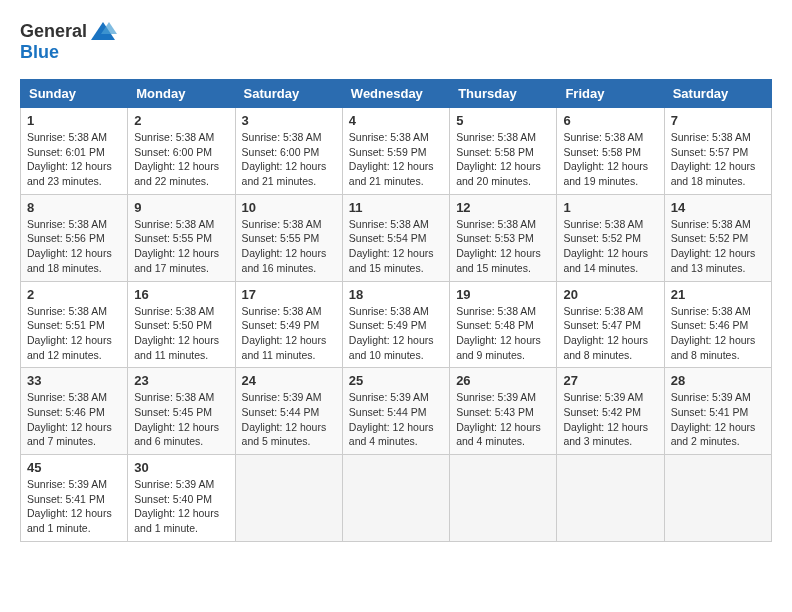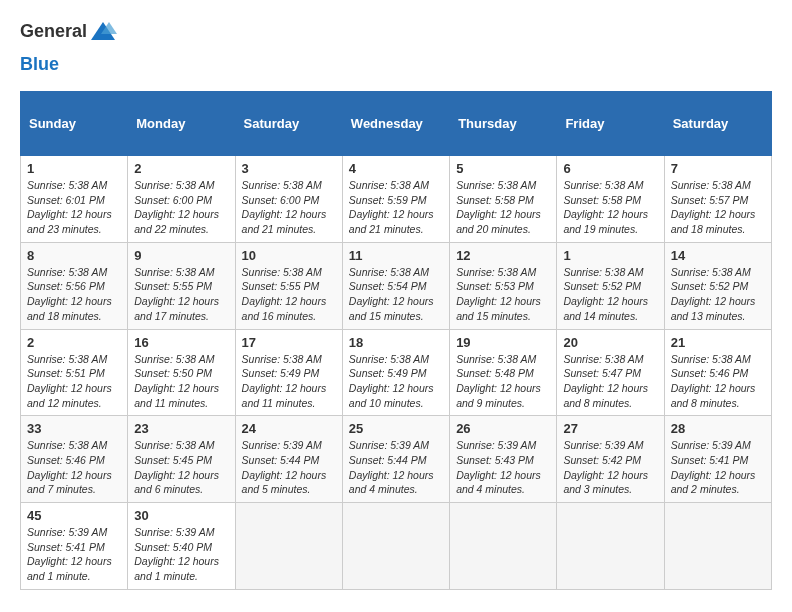--- a/index.html
+++ b/index.html
@@ -13,21 +13,20 @@
     .header-section {
       display: flex;
       justify-content: space-between;
       align-items: flex-start;
       margin-bottom: 16px;
     }
     .logo {
       display: flex;
       flex-direction: column;
       align-items: flex-start;
-      gap: 12px;
     }
     .logo-row {
       display: flex;
       align-items: center;
     }
     .title-section {
       text-align: right;
     }
     .month-title {
       font-size: 36px;
@@ -38,21 +37,21 @@
       font-size: 16px;
       color: #555;
     }
     .calendar-table {
       width: 100%;
       border-collapse: collapse;
     }
     .calendar-table th {
       background-color: #2b6cb0;
       color: #fff;
-      padding: 24px 8px;
+      padding: 6px 8px;
       font-size: 13px;
       font-weight: bold;
       text-align: left;
       border: 1px solid #2b6cb0;
     }
     .calendar-table td {
       vertical-align: top;
       padding: 5px 6px;
       font-size: 11px;
       color: #333;
@@ -67,21 +66,20 @@
     .day-number {
       font-size: 13px;
       font-weight: bold;
       display: block;
       margin-bottom: 2px;
     }
     .day-info {
       font-size: 10.5px;
       line-height: 1.4;
       color: #333;
-      font-style: italic;
     }
     .empty-cell {
       background: #f5f5f5 !important;
     }
   </style>
 </head>
 <body>
 
 <div class="header-section">
   <div class="logo">

